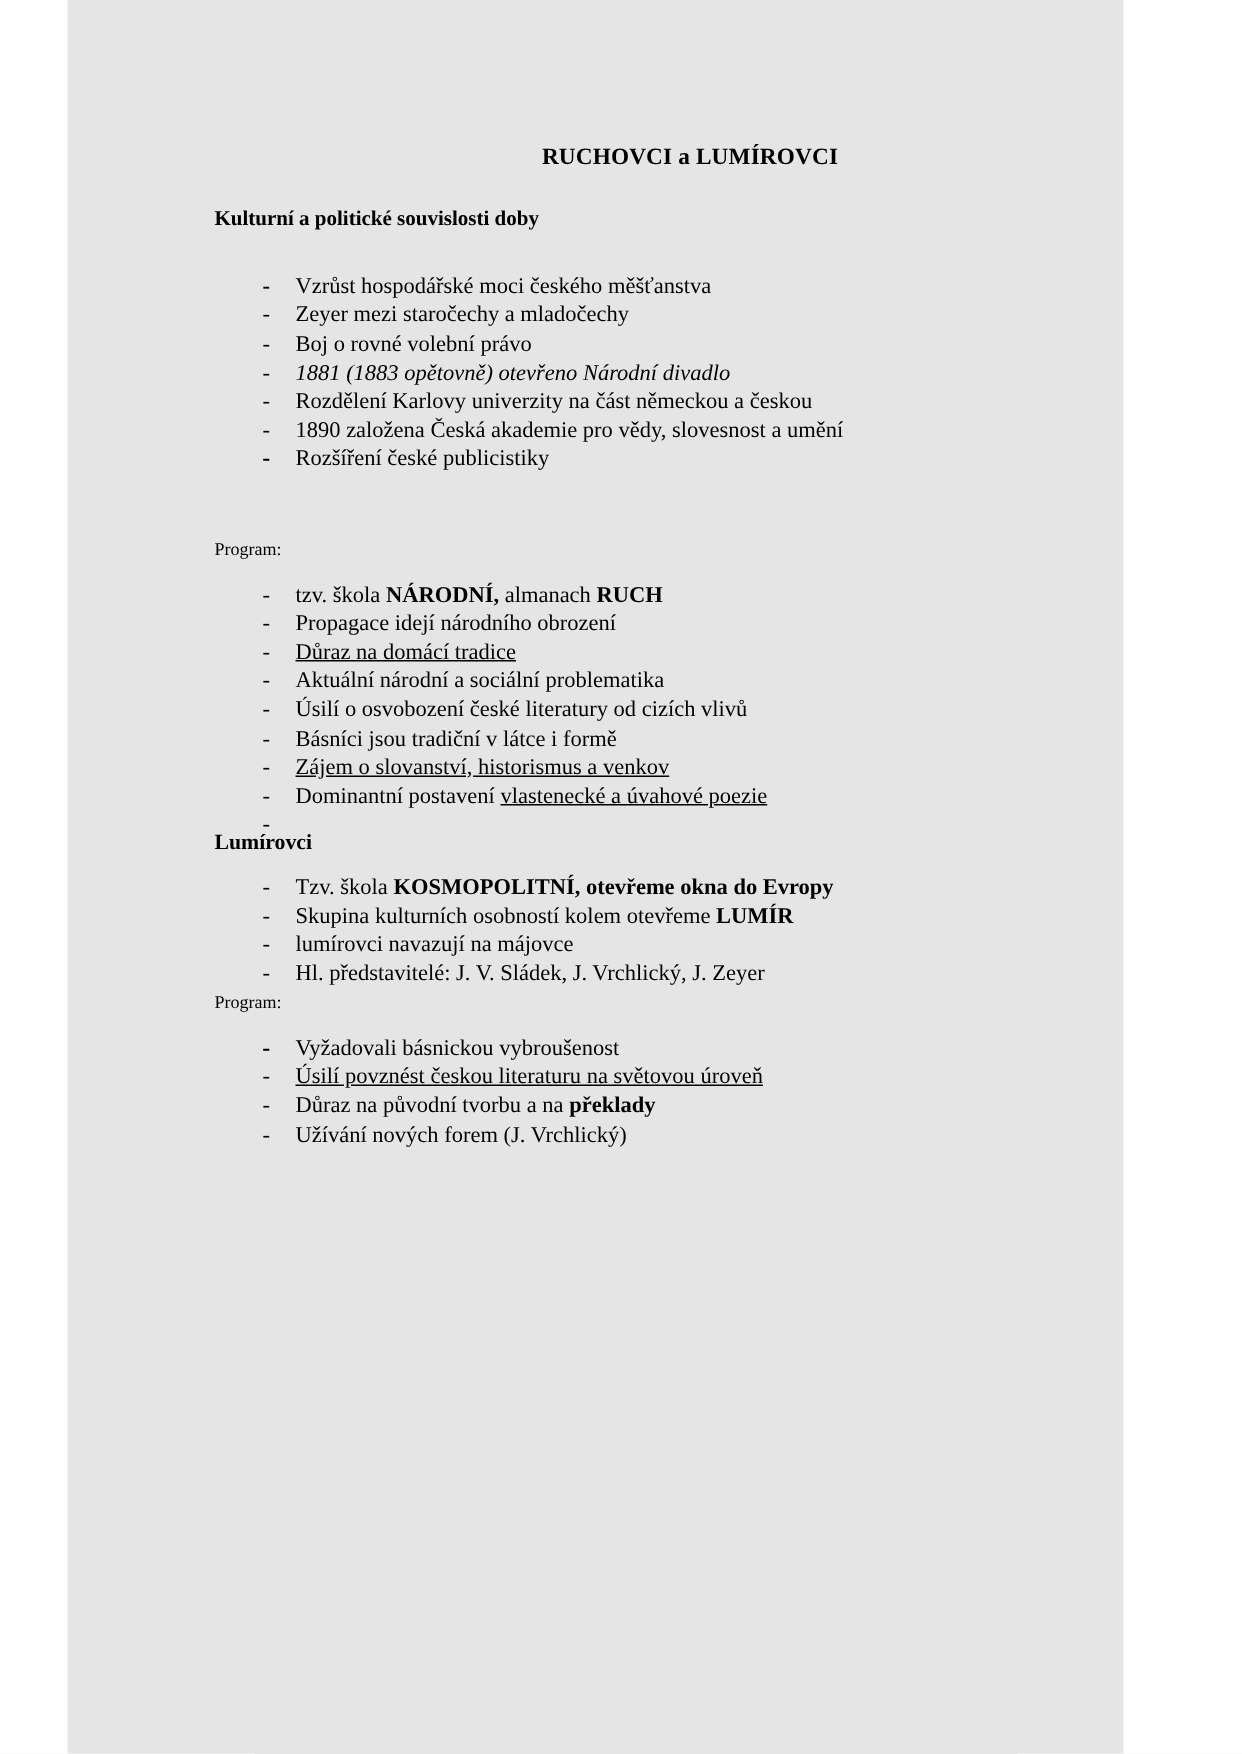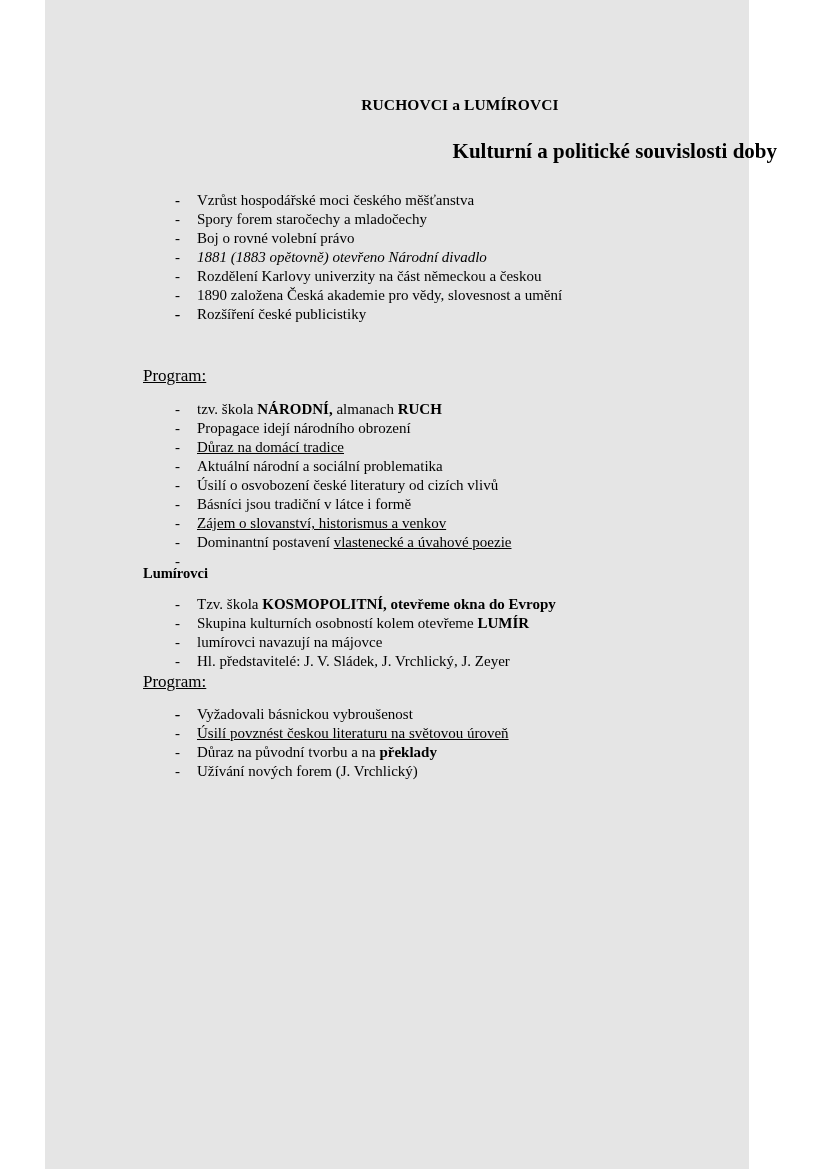--- a/index.html
+++ b/index.html
@@ -33,40 +33,39 @@
   .doc-title {
     text-align: center;
     font-weight: bold;
     font-size: 15.5px;
     letter-spacing: 0.1px;
     margin: 0;
     padding: 0;
     line-height: 1.2;
   }
   .doc-subtitle {
-    text-align: right;
+    text-align: left;
     font-weight: bold;
-    font-size: 21px;
+    font-size: 14px;
     margin: 0;
     padding: 0;
     line-height: 1.2;
     margin-top: 24px;
   }
 
   .section-heading {
     font-weight: bold;
     font-size: 14.5px;
     margin: 0;
     padding: 0;
     line-height: 1.25;
   }
 
   .program-label {
-    font-size: 17px;
-    text-decoration: underline;
+    font-size: 12px;
     display: inline-block;
     line-height: 1.25;
   }
 
   ul.dash-list {
     list-style: none;
     margin: 0;
     padding: 0;
   }
   ul.dash-list > li {
@@ -101,21 +100,21 @@
 <div class="page">
   <div class="content">
 
     <h1 class="doc-title">RUCHOVCI a LUMÍROVCI</h1>
     <h2 class="doc-subtitle">Kulturní a politické souvislosti doby</h2>
 
     <div class="spacer-1"></div>
 
     <ul class="dash-list" id="intro-list">
         <li><span class="dash bold">-</span><span>Vzrůst hospodářské moci českého měšťanstva</span></li>
-        <li><span class="dash">-</span><span>Spory forem staročechy a mladočechy</span></li>
+        <li><span class="dash">-</span><span>Zeyer mezi staročechy a mladočechy</span></li>
         <li><span class="dash">-</span><span>Boj o rovné volební právo</span></li>
         <li><span class="dash">-</span><span class="it">1881 (1883 opětovně) otevřeno Národní divadlo</span></li>
         <li><span class="dash">-</span><span>Rozdělení Karlovy univerzity na část německou a českou</span></li>
         <li><span class="dash">-</span><span>1890 založena Česká akademie pro vědy, slovesnost a umění</span></li>
         <li><span class="dash">-</span></li>
         <li><span class="dash">-</span><span>Rozšíření české publicistiky</span></li>
       </ul>
 
     <div class="spacer-2"></div>
 

